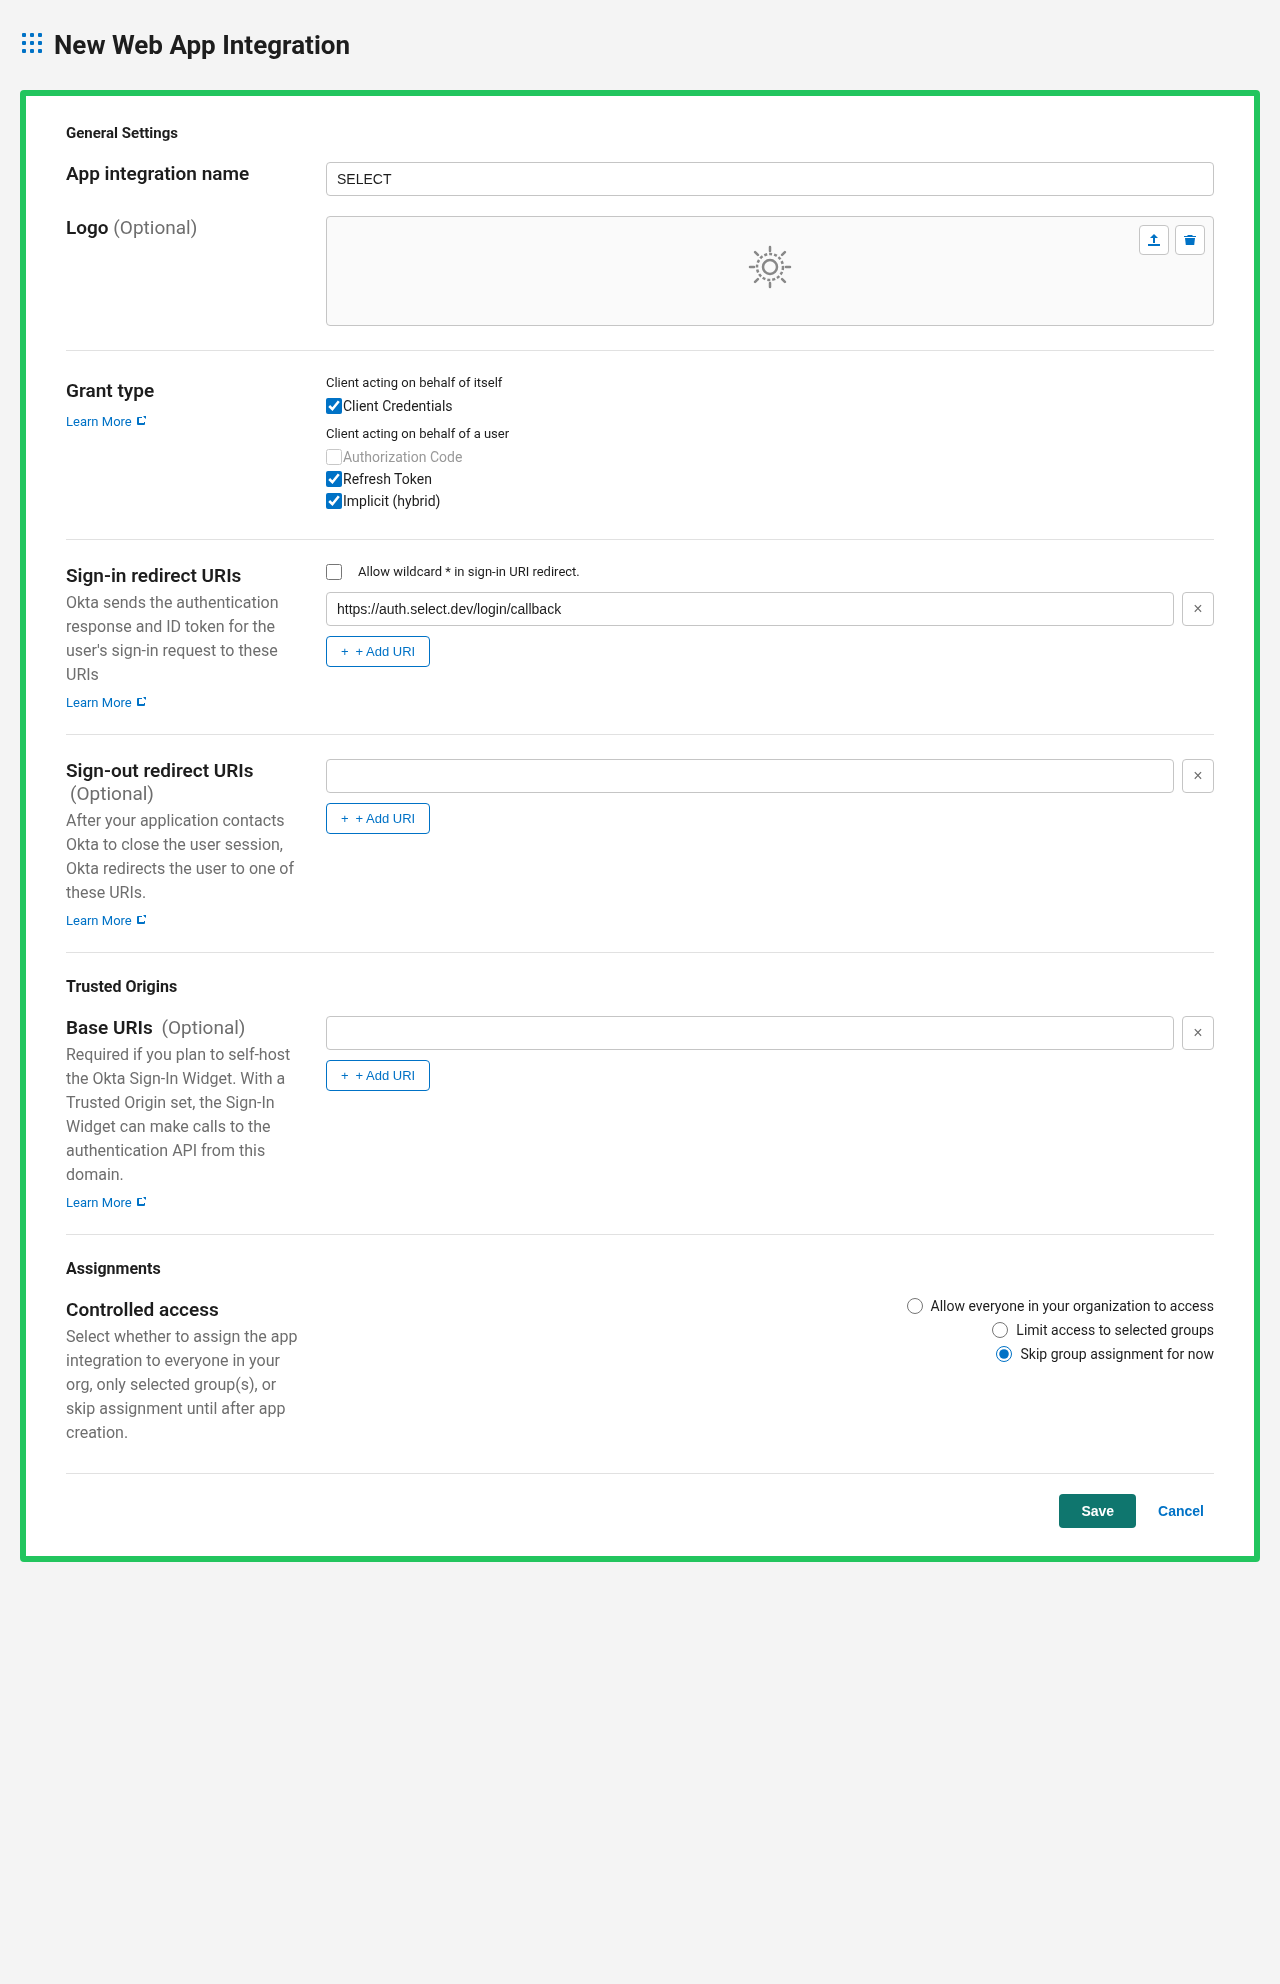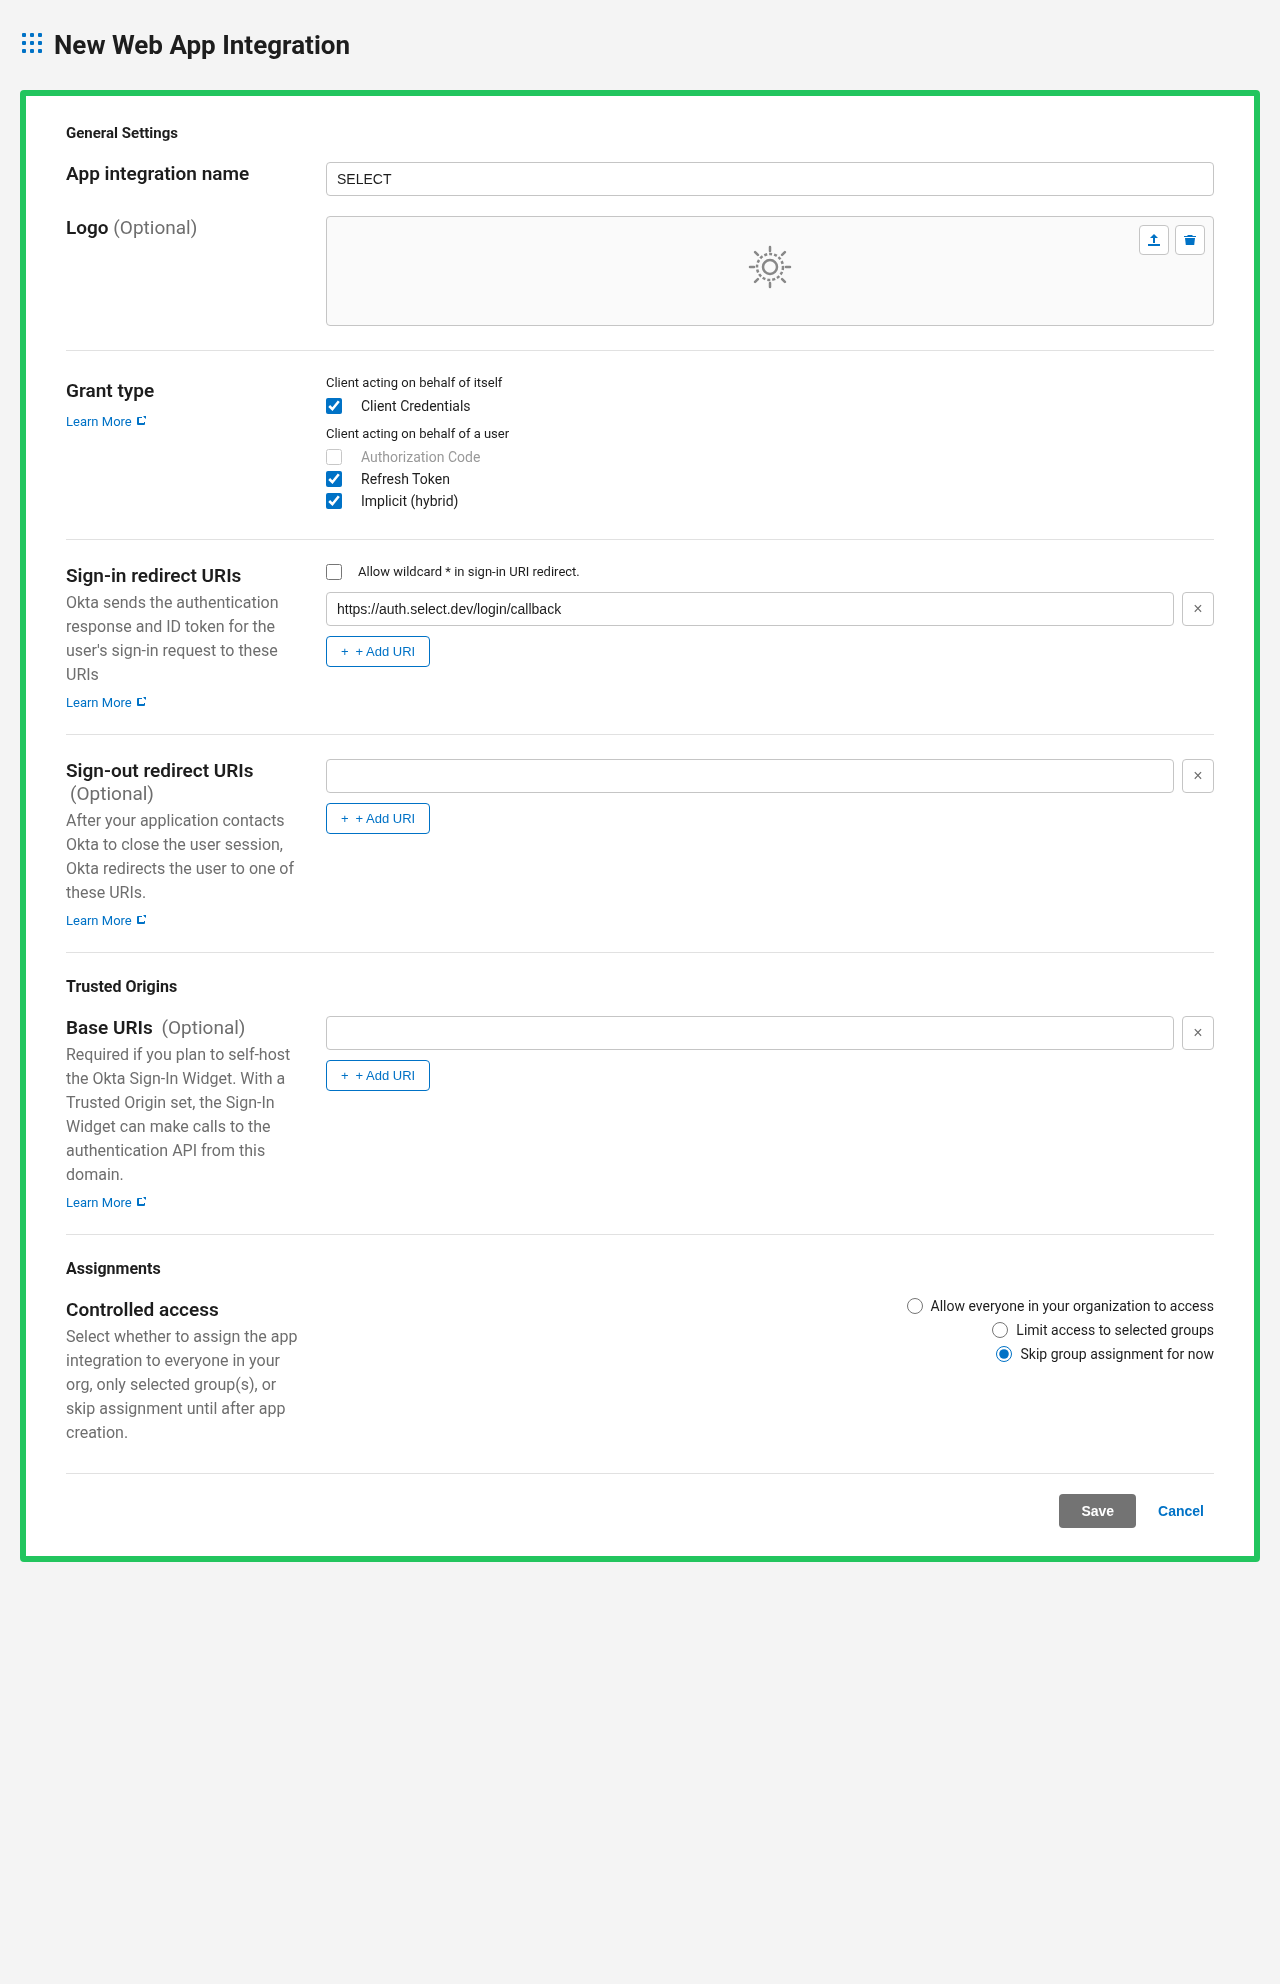--- a/index.html
+++ b/index.html
@@ -133,21 +133,21 @@
     }
     .grant-group-label {
       font-size: 13px;
       color: #1d1d1d;
       margin-bottom: 8px;
       font-weight: 400;
     }
     .checkbox-row {
       display: flex;
       align-items: center;
-      gap: 19px;
+      gap: 1px;
       margin-bottom: 6px;
     }
     .checkbox-row input[type="checkbox"] {
       width: 16px;
       height: 16px;
       accent-color: #0072c6;
       cursor: pointer;
     }
     .checkbox-label {
       font-size: 14px;
@@ -241,21 +241,21 @@
     .footer-actions {
       display: flex;
       justify-content: flex-end;
       align-items: center;
       gap: 12px;
       margin-top: 28px;
       padding-top: 20px;
       border-top: 1px solid #e1e1e1;
     }
     .btn-save {
-      background: #737373;
+      background: #0f766e;
       color: #fff;
       border: none;
       border-radius: 4px;
       padding: 9px 22px;
       font-size: 14px;
       font-weight: 600;
       cursor: pointer;
     }
     .btn-cancel {
       background: transparent;

